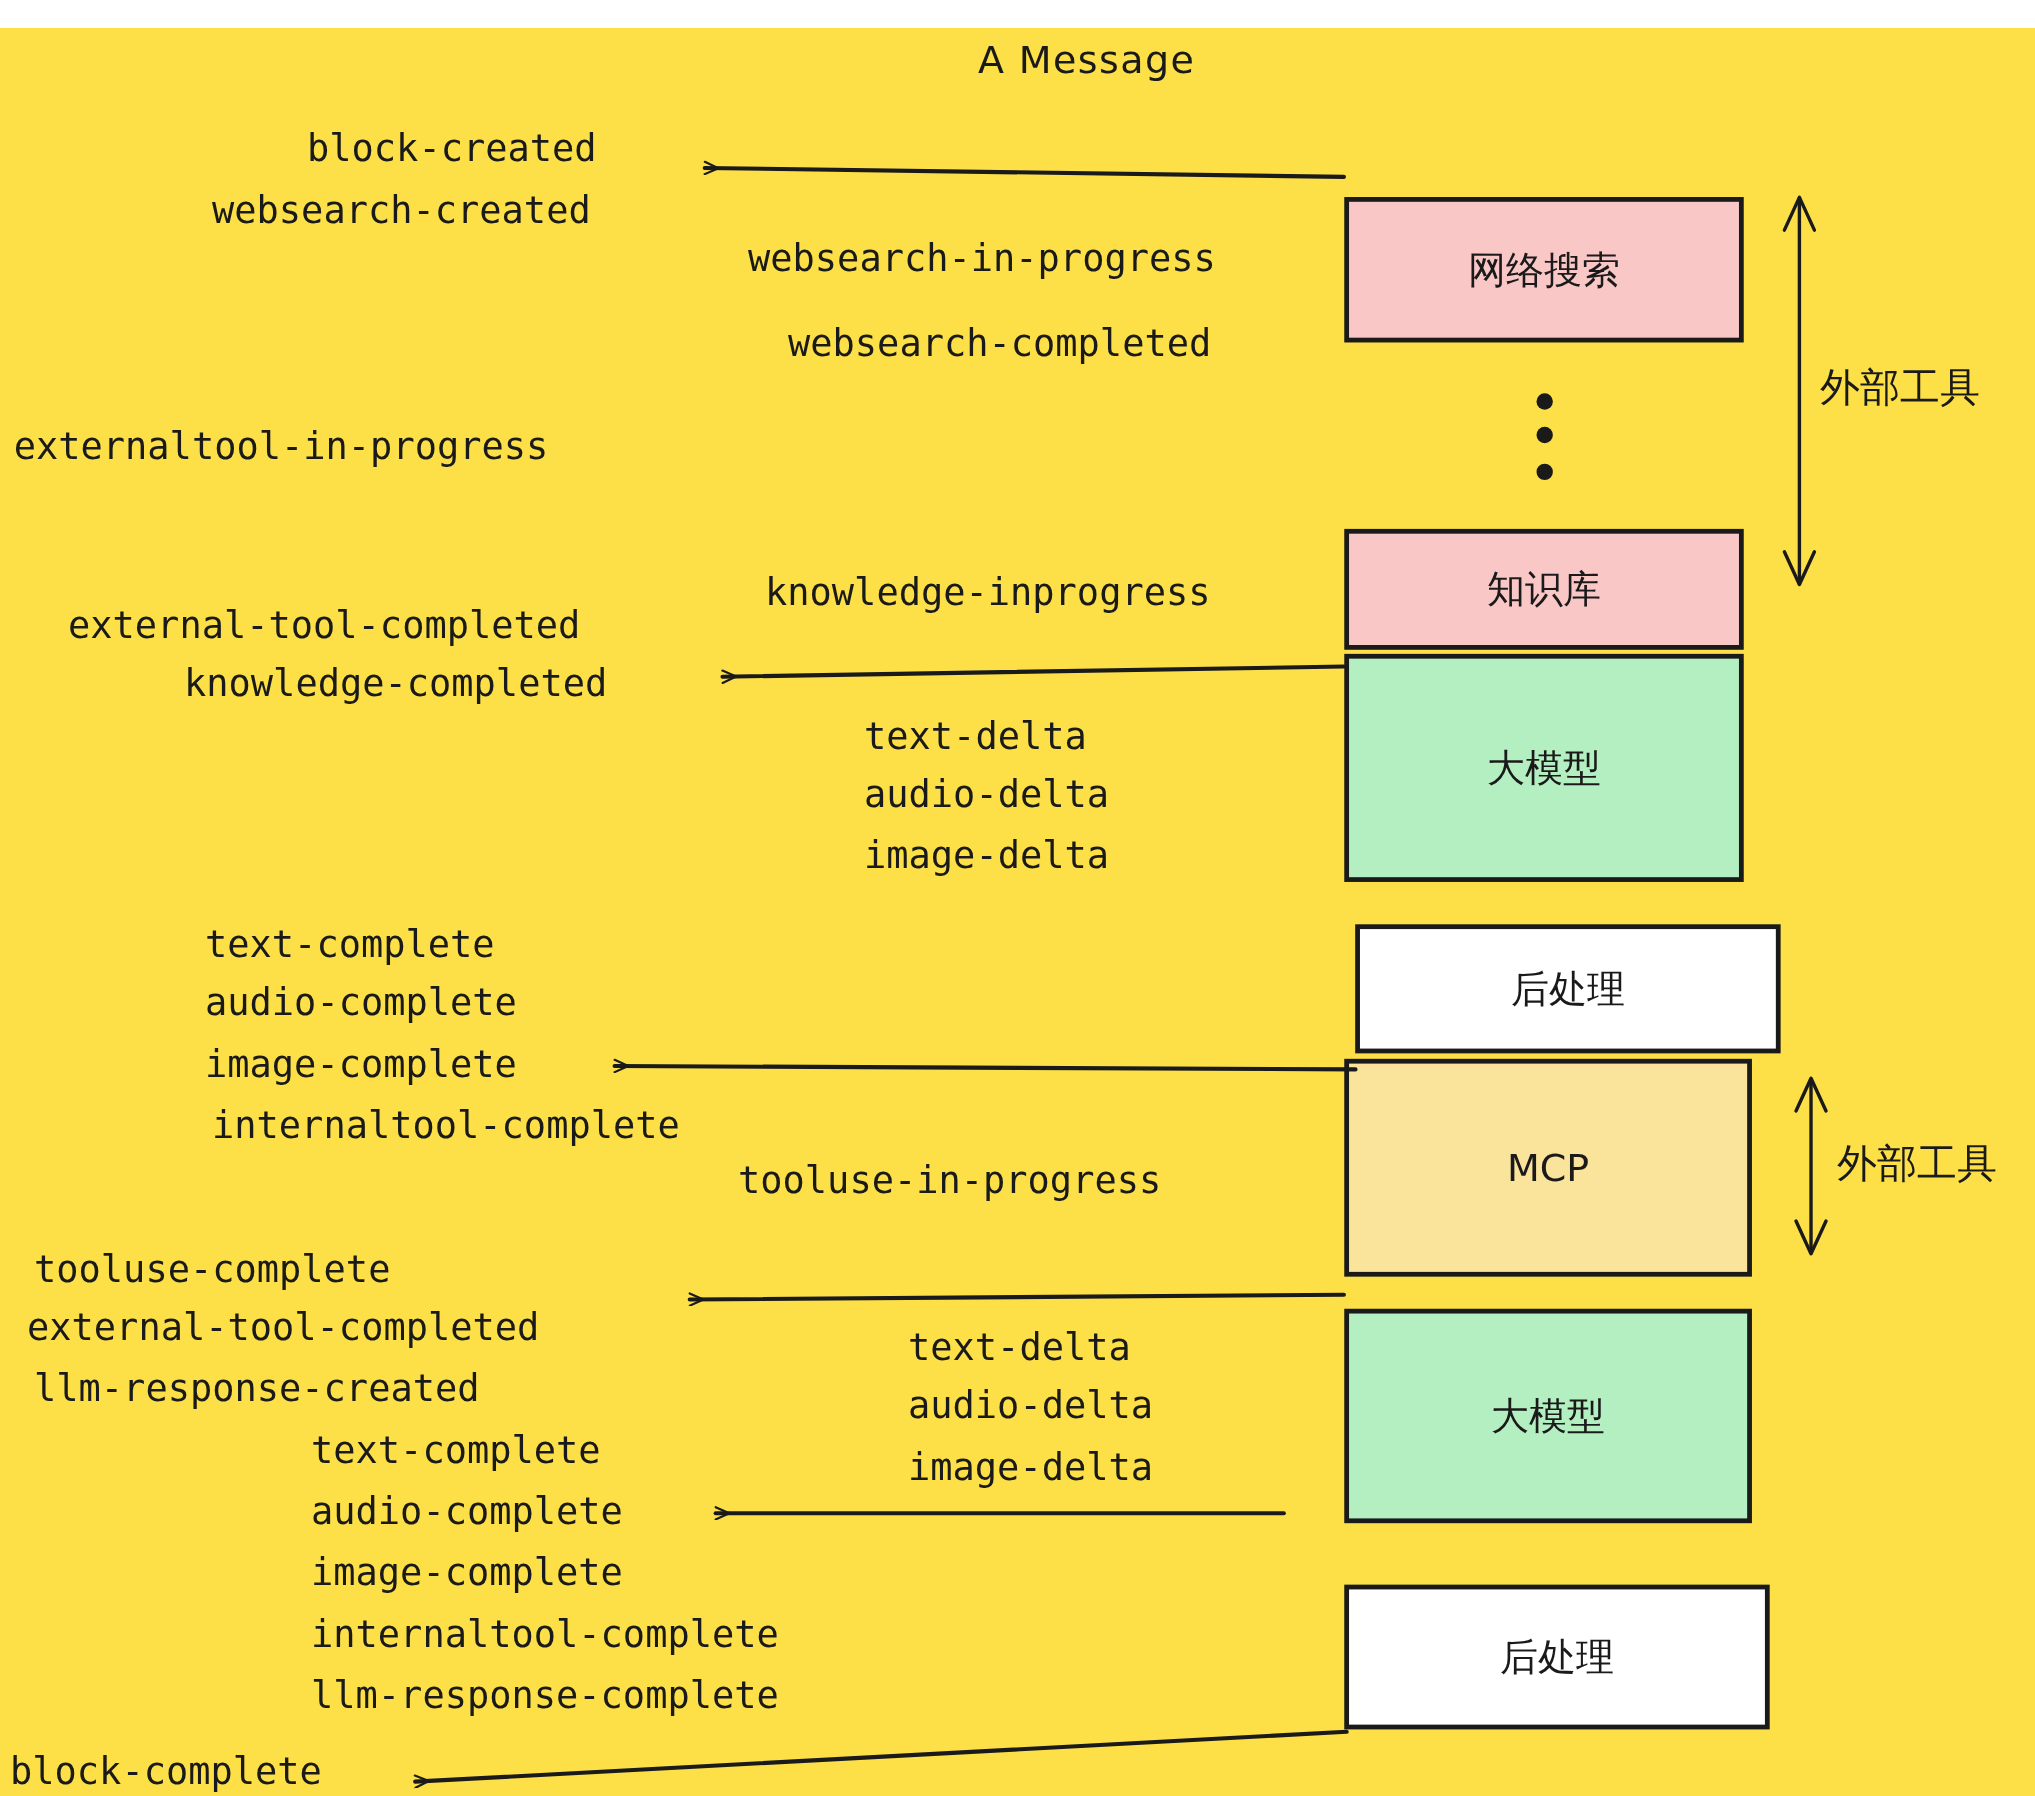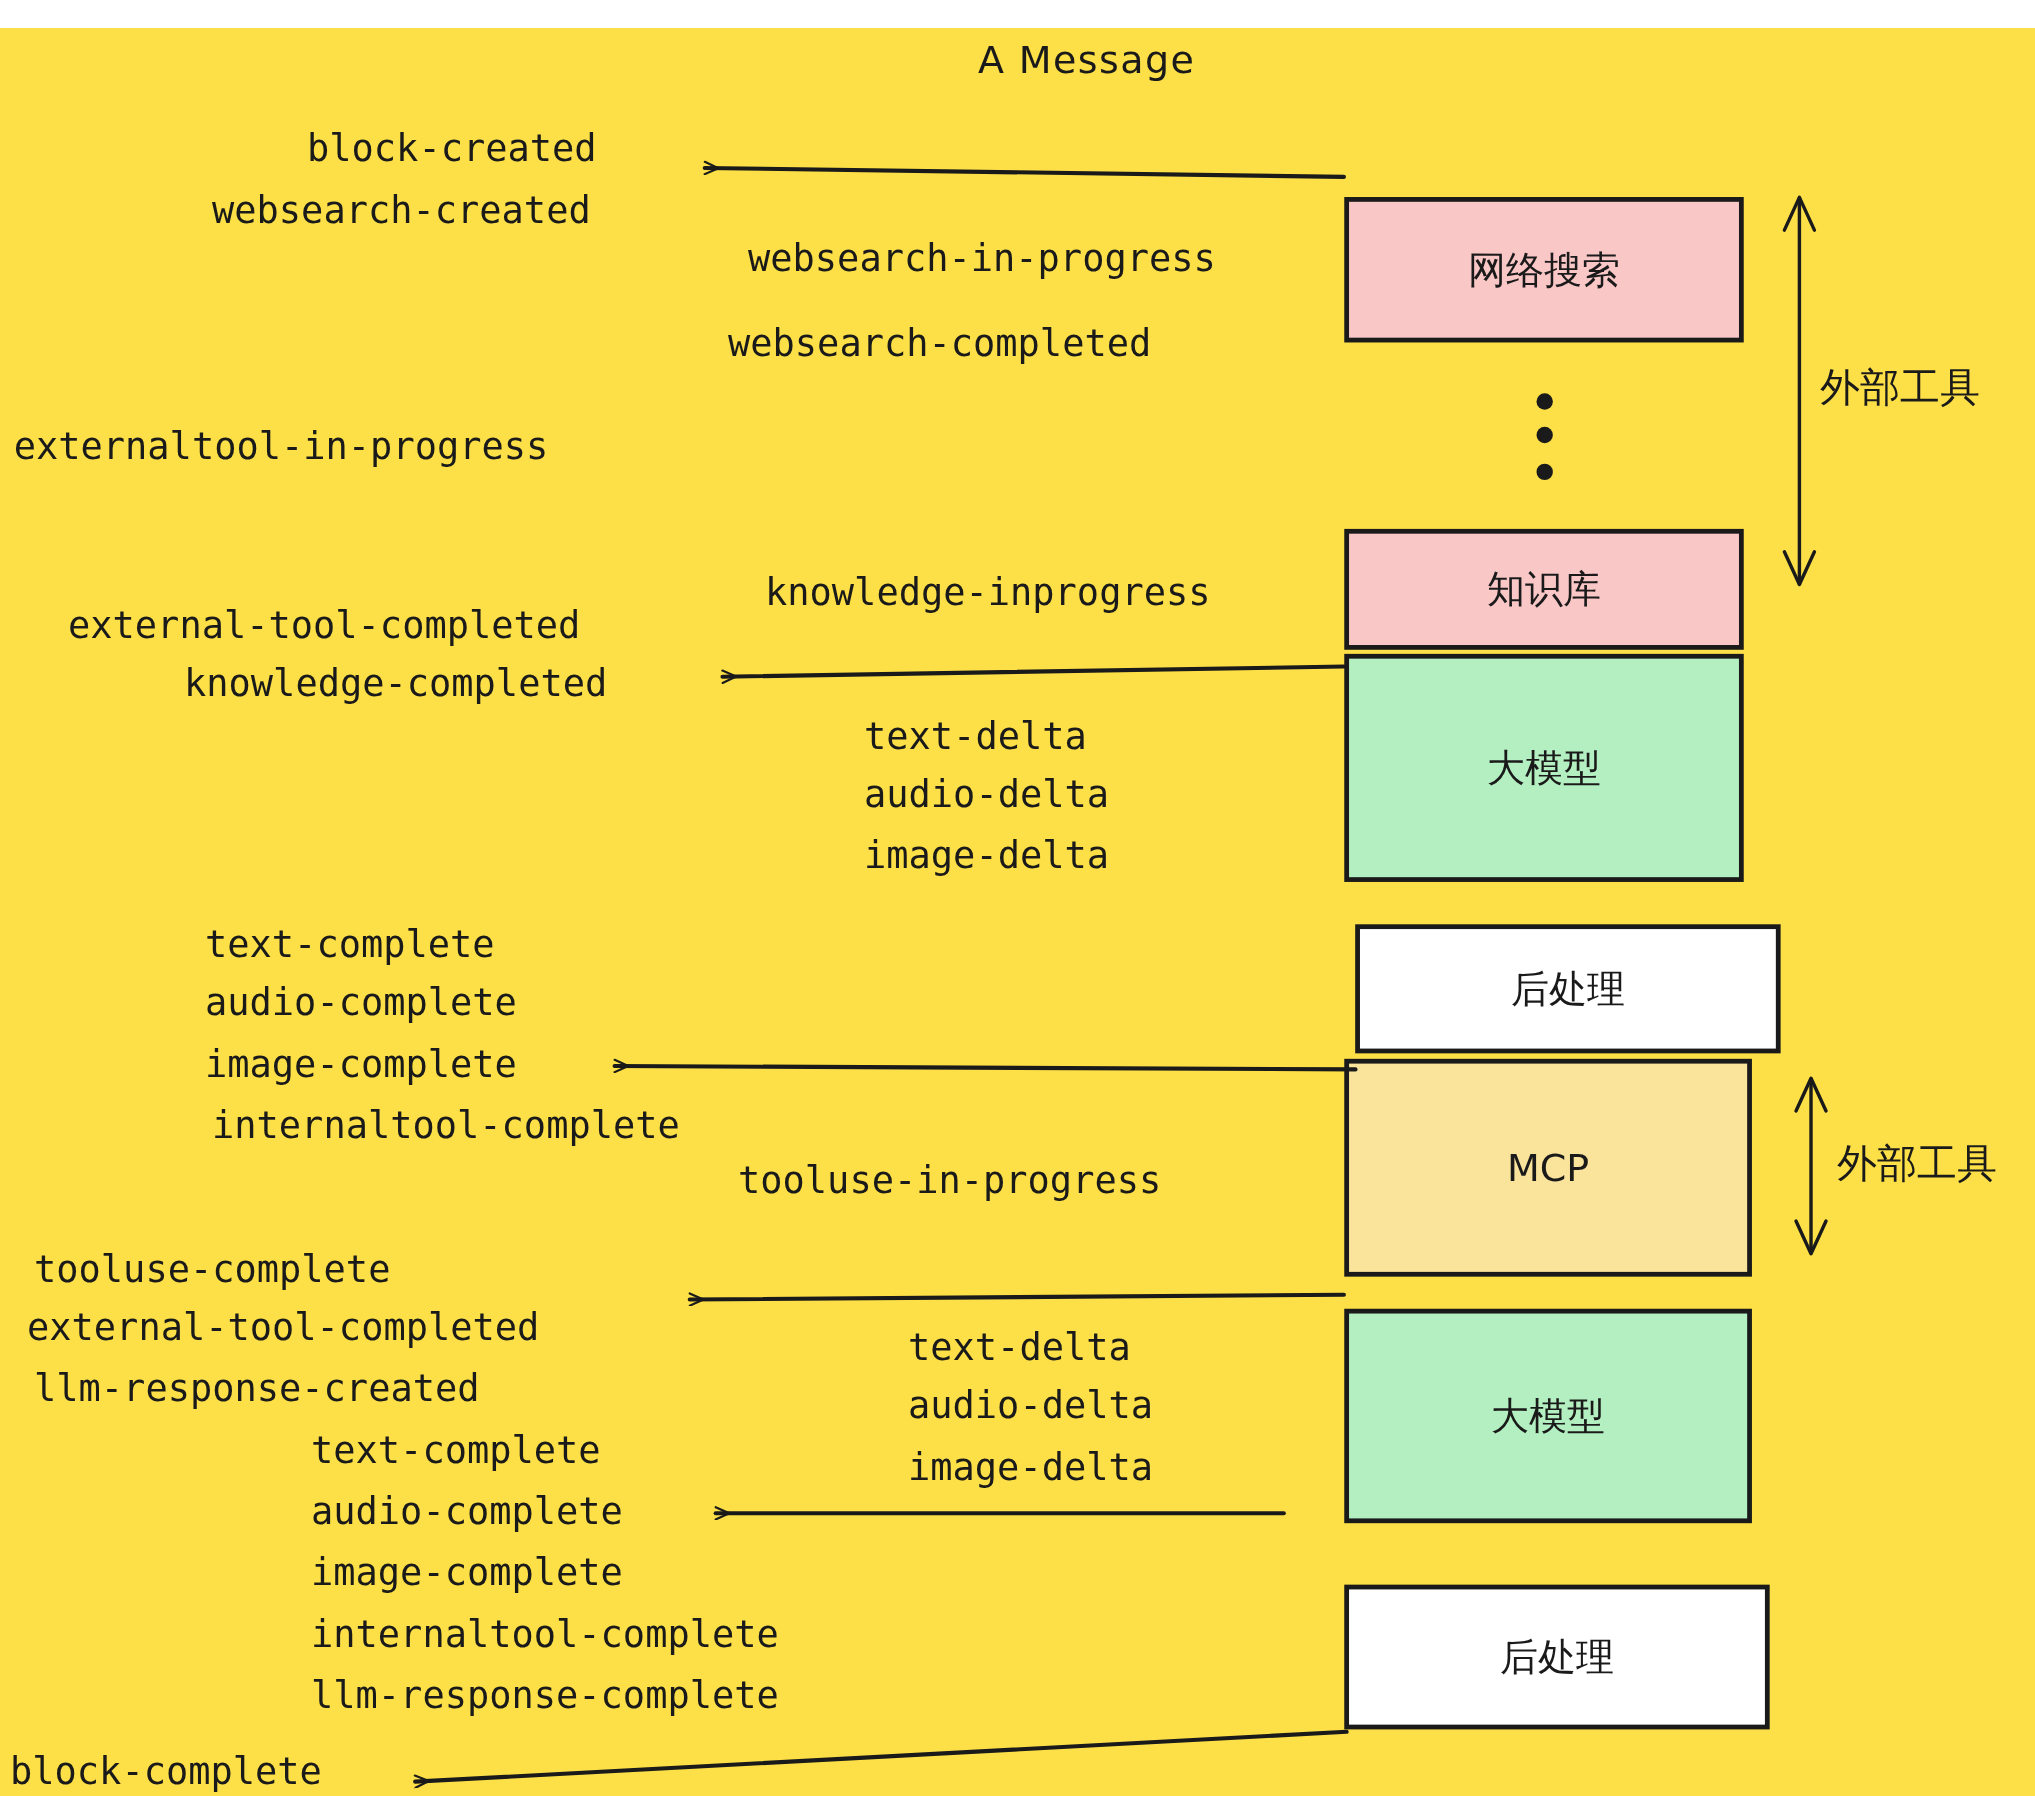--- a/index.html
+++ b/index.html
@@ -105,21 +105,21 @@
         <circle cx="2262" cy="650" r="12" fill="#1a1a1a"></circle>
       </g>
   </svg>
 
   <div class="title" style="left:978px; top:9.6px;">A Message</div>
 
   <div id="events-layer">
       <div class="evt" style="left: 307px; top: 102px;">block-created</div>
       <div class="evt" style="left: 212px; top: 164px;">websearch-created</div>
       <div class="evt" style="left: 748px; top: 212px;">websearch-in-progress</div>
-      <div class="evt" style="left: 728px; top: 297px;">websearch-completed</div>
+      <div class="evt" style="left: 788px; top: 297px;">websearch-completed</div>
       <div class="evt" style="left: 13.7px; top: 400px;">externaltool-in-progress</div>
       <div class="evt" style="left: 765px; top: 546px;">knowledge-inprogress</div>
       <div class="evt" style="left: 68px; top: 579px;">external-tool-completed</div>
       <div class="evt" style="left: 184px; top: 637px;">knowledge-completed</div>
       <div class="evt" style="left: 864px; top: 690px;">text-delta</div>
       <div class="evt" style="left: 864px; top: 748px;">audio-delta</div>
       <div class="evt" style="left: 864px; top: 809px;">image-delta</div>
       <div class="evt" style="left: 205px; top: 898px;">text-complete</div>
       <div class="evt" style="left: 205px; top: 956px;">audio-complete</div>
       <div class="evt" style="left: 205px; top: 1018px;">image-complete</div>

